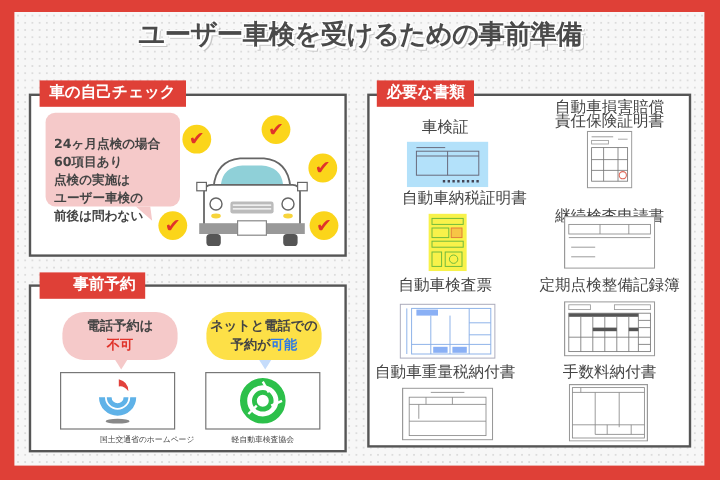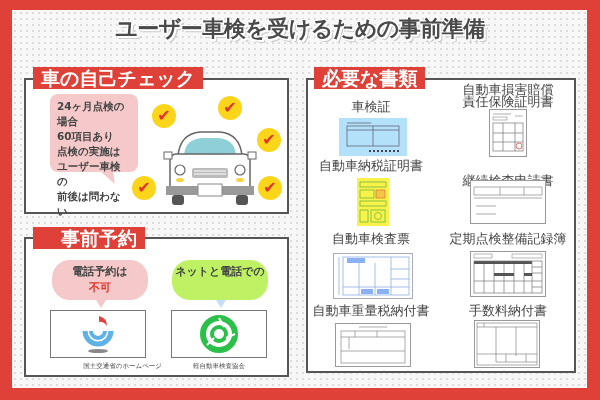--- a/index.html
+++ b/index.html
@@ -19,27 +19,27 @@
   .title {
     position: absolute; left: 0; top: 14px; width: 600px; text-align: center;
     font-size: 22px; font-weight: bold; color: #4a4a4a; letter-spacing: -0.5px;
     text-shadow: 2px 2px 0 #fff, -1px -1px 0 #fff, 1px -1px 0 #fff, -1px 1px 0 #fff, 3px 3px 0 #c8c8c8;
   }
   .box {
     position: absolute; background: #fff; border: 2px solid #555;
   }
   .label {
     position: absolute; background: #df4037; color: #fff; font-weight: bold;
-    font-size: 19px; padding: 2px 8px; line-height: 18px; white-space: nowrap;
+    font-size: 13px; padding: 2px 8px; line-height: 18px; white-space: nowrap;
   }
 
   
   .bubble-pink {
-    position: absolute; left: 50px; top: 94px; width: 88px; height: 78px;
-    background: #f5c9c9; border-radius: 8px; padding: 5px 7px;
+    position: absolute; left: 38px; top: 94px; width: 112px; height: 78px;
+    background: #f5c9c9; border-radius: 8px; padding: 19px 7px;
     font-size: 10.5px; line-height: 15px; font-weight: bold; color: #444;
   }
   .bubble-pink::after {
     content: ""; position: absolute; right: 22px; bottom: -12px;
     border-left: 8px solid transparent; border-right: 4px solid transparent;
     border-top: 12px solid #f5c9c9; transform: skewX(25deg);
   }
   .check {
     position: absolute; width: 24px; height: 24px; border-radius: 50%;
     background: #fbd51a; color: #e0332a; font-size: 16px; font-weight: bold;
@@ -51,21 +51,21 @@
     position: absolute; width: 96px; height: 40px; border-radius: 18px;
     text-align: center; font-size: 11px; line-height: 16px; font-weight: bold;
     color: #444; padding-top: 4px;
   }
   .res-bubble::after {
     content: ""; position: absolute; left: 44px; bottom: -8px;
     border-left: 5px solid transparent; border-right: 5px solid transparent;
   }
   .res-bubble.pink { background: #f5c9c9; }
   .res-bubble.pink::after { border-top: 8px solid #f5c9c9; }
-  .res-bubble.blue { background: #bef264; }
+  .res-bubble.blue { background: #fde047; }
   .res-bubble.blue::after { border-top: 8px solid #c5dcfb; }
   .emph-red { color: #e0332a; }
   .emph-blue { color: #2e7ae6; }
   .logo-box {
     position: absolute; width: 96px; height: 48px; background: #fff; border: 1px solid #777;
   }
   .logo-caption {
     position: absolute; width: 120px; text-align: center; font-size: 6.5px; color: #444;
   }
 
@@ -120,20 +120,21 @@
 
 <div class="box" style="left:24px; top:237px; width:265px; height:140px;"></div>
 <div class="label" style="left:33px; top:227px;padding-left:28px;">事前予約</div>
 
 <div class="res-bubble pink" style="left:52px; top:260px;">
   <div>電話予約は</div>
   <div class="emph-red">不可</div>
 </div>
 <div class="res-bubble blue" style="left:172px; top:260px;">
   <div>ネットと電話での</div>
+  <div><span>予約が</span><span class="emph-blue">可能</span></div>
 </div>
 
 <div class="logo-box" style="left:50px; top:310px;">
   <svg width="94" height="46" viewBox="0 0 94 46">
     <path d="M34 20 a13 13 0 1 0 26 0" fill="none" stroke="#5fb2e8" stroke-width="5"></path>
     <path d="M40 20 a7 7 0 1 0 14 0" fill="none" stroke="#5fb2e8" stroke-width="4"></path>
     <path d="M48 5 q8 2 8 10 q-4 -5 -8 -4 z" fill="#e2413c"></path>
     <ellipse cx="47" cy="40" rx="10" ry="2" fill="#888"></ellipse>
   </svg>
 </div>
@@ -173,21 +174,21 @@
   <rect x="4" y="8" width="14" height="3" fill="none" stroke="#999" stroke-width="0.7"></rect>
   <line x1="26" y1="7" x2="34" y2="7" stroke="#999" stroke-width="0.7"></line>
   <rect x="4" y="14" width="30" height="28" fill="none" stroke="#777" stroke-width="0.7"></rect>
   <line x1="14" y1="14" x2="14" y2="42" stroke="#777" stroke-width="0.7"></line>
   <line x1="26" y1="14" x2="26" y2="42" stroke="#777" stroke-width="0.7"></line>
   <line x1="4" y1="24" x2="34" y2="24" stroke="#777" stroke-width="0.7"></line>
   <line x1="4" y1="33" x2="34" y2="33" stroke="#777" stroke-width="0.7"></line>
   <circle cx="30" cy="37" r="3" fill="none" stroke="#e06a5a" stroke-width="0.9"></circle>
 </svg>
 
-<div class="doc-label" style="left:306px; top:160px;text-align:center;">自動車納税証明書</div>
+<div class="doc-label" style="left:322px; top:160px;text-align:center;">自動車納税証明書</div>
 <svg class="doc-img" style="left:357px; top:178px;" width="32" height="48" viewBox="0 0 32 48">
   <rect width="32" height="48" fill="#f8f24a"></rect>
   <rect x="3" y="4" width="26" height="5" fill="none" stroke="#6cb83c" stroke-width="0.8"></rect>
   <rect x="3" y="12" width="14" height="8" fill="none" stroke="#6cb83c" stroke-width="0.8"></rect>
   <rect x="19" y="12" width="9" height="8" fill="#f7c545" stroke="#e07a3a" stroke-width="0.8"></rect>
   <rect x="3" y="23" width="26" height="5" fill="none" stroke="#6cb83c" stroke-width="0.8"></rect>
   <rect x="3" y="32" width="8" height="12" fill="none" stroke="#6cb83c" stroke-width="0.8"></rect>
   <rect x="14" y="32" width="14" height="12" fill="none" stroke="#6cb83c" stroke-width="0.8"></rect>
   <circle cx="21" cy="38" r="3.5" fill="none" stroke="#6cb83c" stroke-width="0.8"></circle>
 </svg>

